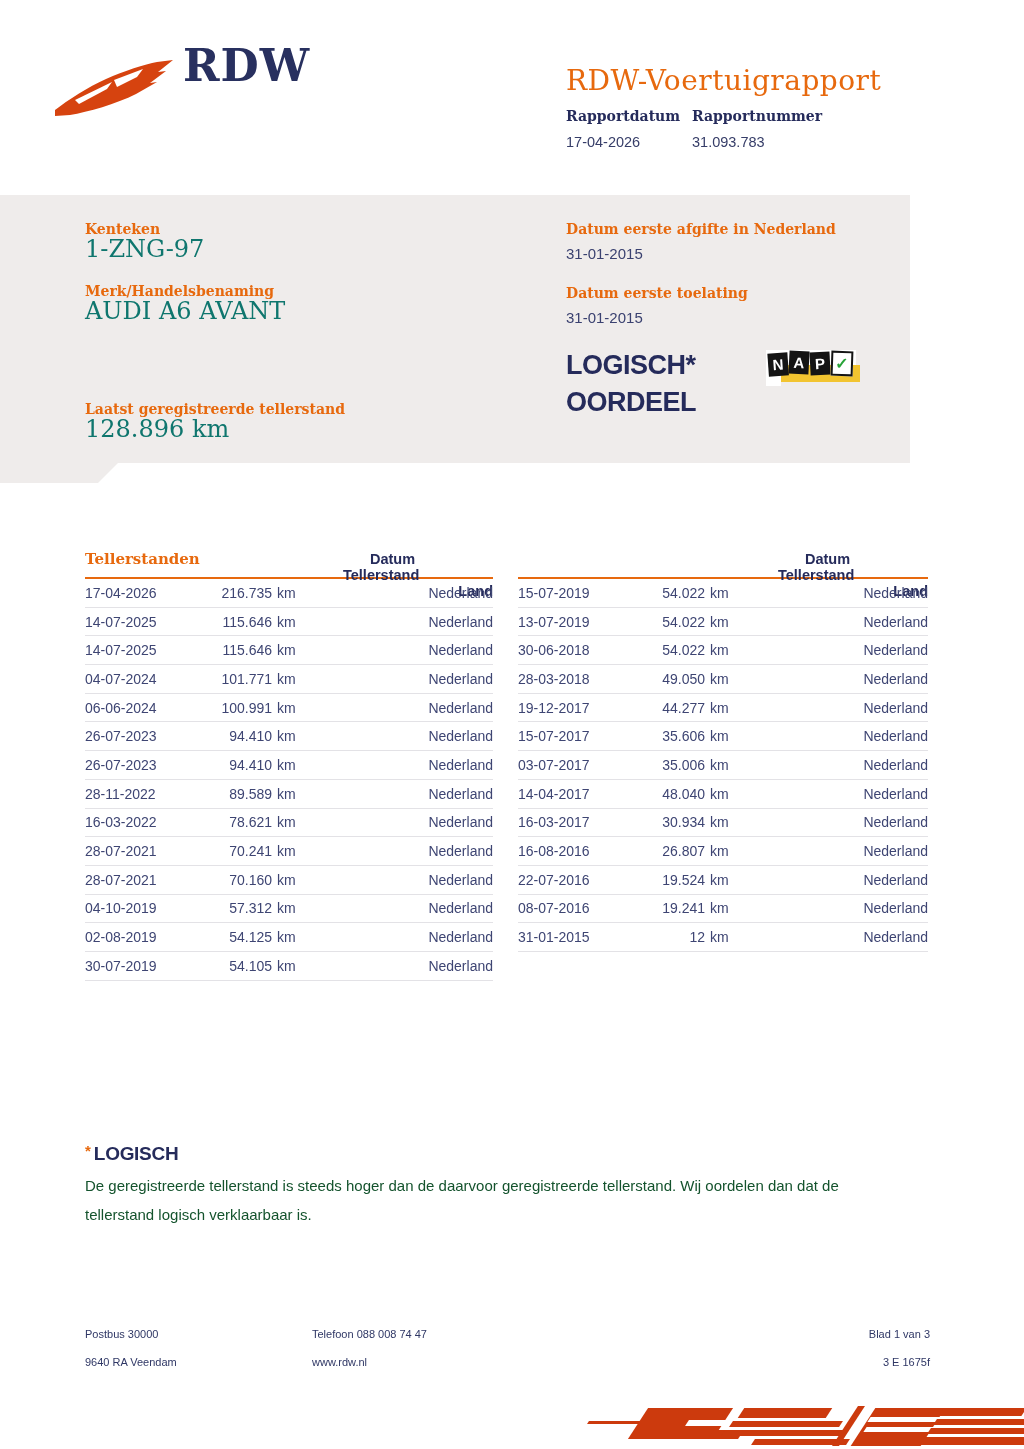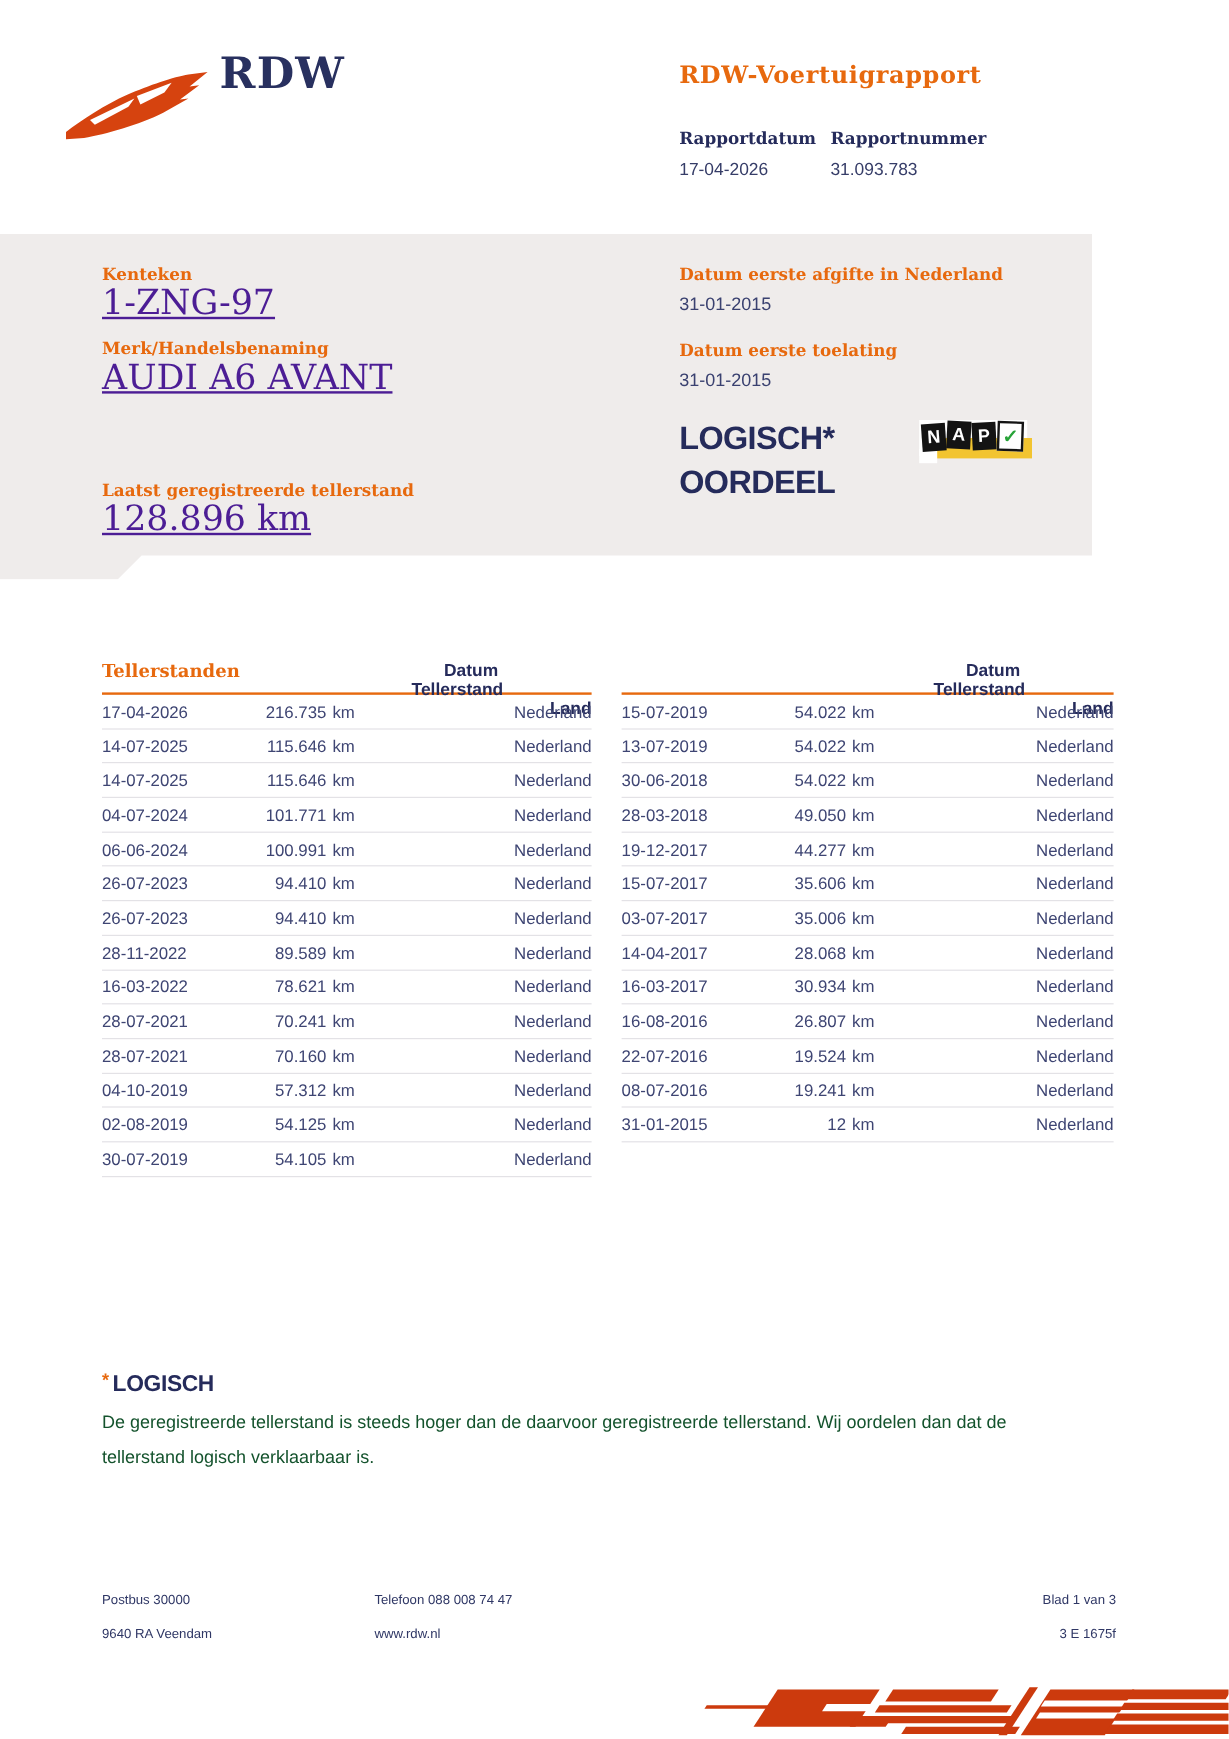--- a/index.html
+++ b/index.html
@@ -2,33 +2,33 @@
 <html><head>
 <meta charset="utf-8">
 <style>
   html,body{margin:0;padding:0;background:#fff;}
   .page{position:relative;width:1024px;height:1449px;background:#ffffff;overflow:hidden;
         font-family:"Liberation Sans", sans-serif;}
 
   
   .logo-swoosh{position:absolute;left:52px;top:52px;width:126px;height:76px;}
   .logo-text{position:absolute;left:183px;top:40px;font-family:"DejaVu Serif", serif;
-             font-weight:bold;font-size:36px;color:#28305F;letter-spacing:1px;}
-  .doc-title{position:absolute;left:566px;top:50px;font-family:"DejaVu Serif", serif;
-             font-size:20px;color:#E7690E;letter-spacing:.5px;font-weight:bold;}
+             font-weight:bold;font-size:44px;color:#28305F;letter-spacing:1px;}
+  .doc-title{position:absolute;left:566px;top:64px;font-family:"DejaVu Serif", serif;
+             font-size:28px;color:#E7690E;letter-spacing:.5px;}
   .meta-label{position:absolute;font-family:"DejaVu Serif", serif;font-weight:bold;
               font-size:14px;color:#252B5B;}
   .meta-value{position:absolute;font-size:14.5px;color:#363D68;}
 
   
   .band{position:absolute;left:0;top:195px;width:910px;height:288px;background:#EFECEB;
         clip-path:polygon(0 0,100% 0,100% 268px,118px 268px,98px 100%,0 100%);}
   .f-label{position:absolute;font-family:"DejaVu Serif", serif;font-weight:bold;
            font-size:14px;color:#E7690E;}
-  .f-value-lg{position:absolute;font-family:"DejaVu Serif", serif;font-size:29px;color:#4c1d95;text-decoration:underline;}
+  .f-value-lg{position:absolute;font-family:"DejaVu Serif", serif;font-size:24px;color:#0f766e;}
   .f-value{position:absolute;font-size:15px;color:#3A4170;}
   .oordeel{position:absolute;left:566px;top:152px;font-weight:bold;font-size:27px;
            line-height:37px;color:#252B5B;letter-spacing:-.5px;}
 
   
   .nap{position:absolute;left:766px;top:155px;width:100px;height:44px;}
   .nap-plate{position:absolute;left:0;top:0;width:90px;height:30px;background:#fff;}
   .nap-yellow{position:absolute;left:14px;top:15px;width:80px;height:17px;background:#F2C430;}
   .nap-white{position:absolute;left:0;top:24px;width:15px;height:12px;background:#fff;}
   .nap-tiles{position:absolute;left:2px;top:1px;display:flex;}
@@ -245,21 +245,21 @@
           <span class="c-tell"><span class="num">35.606</span><span class="unit">km</span></span>
           <span class="c-land">Nederland</span>
         </div>
         <div class="trow">
           <span class="c-datum">03-07-2017</span>
           <span class="c-tell"><span class="num">35.006</span><span class="unit">km</span></span>
           <span class="c-land">Nederland</span>
         </div>
         <div class="trow">
           <span class="c-datum">14-04-2017</span>
-          <span class="c-tell"><span class="num">28.068</span><span class="unit">km</span></span>
+          <span class="c-tell"><span class="num">48.040</span><span class="unit">km</span></span>
           <span class="c-land">Nederland</span>
         </div>
         <div class="trow">
           <span class="c-datum">16-03-2017</span>
           <span class="c-tell"><span class="num">30.934</span><span class="unit">km</span></span>
           <span class="c-land">Nederland</span>
         </div>
         <div class="trow">
           <span class="c-datum">16-08-2016</span>
           <span class="c-tell"><span class="num">26.807</span><span class="unit">km</span></span>

